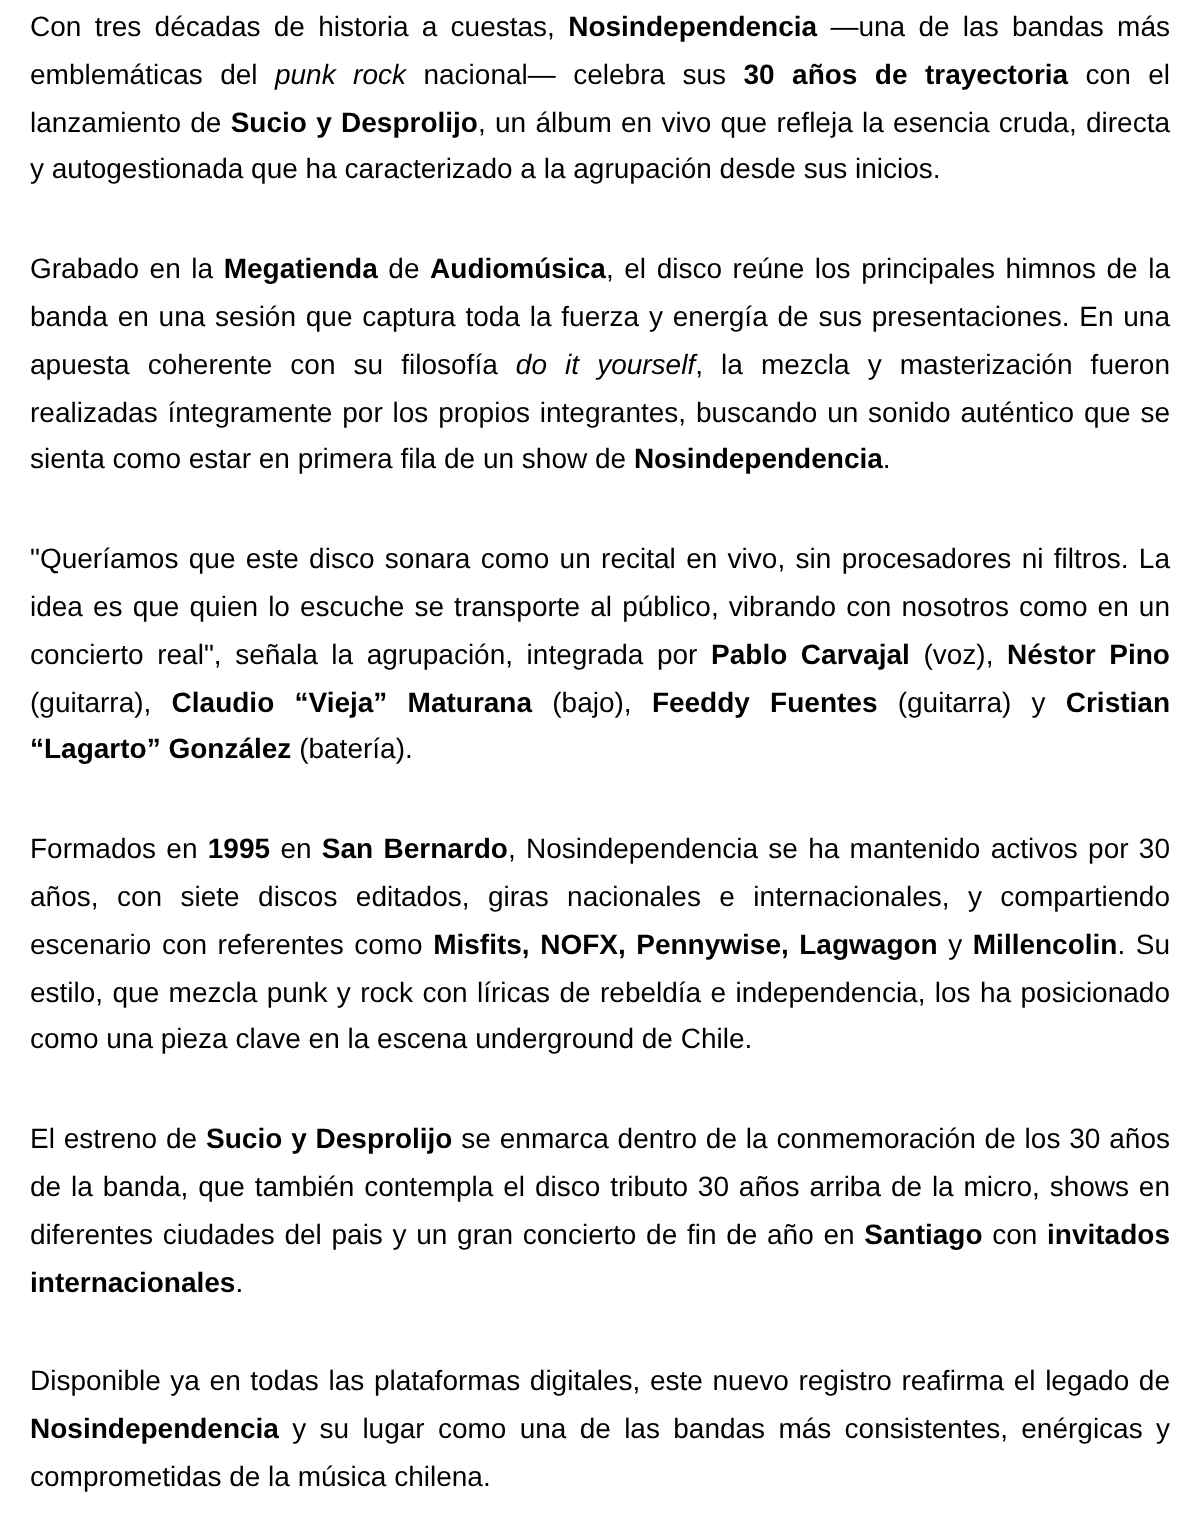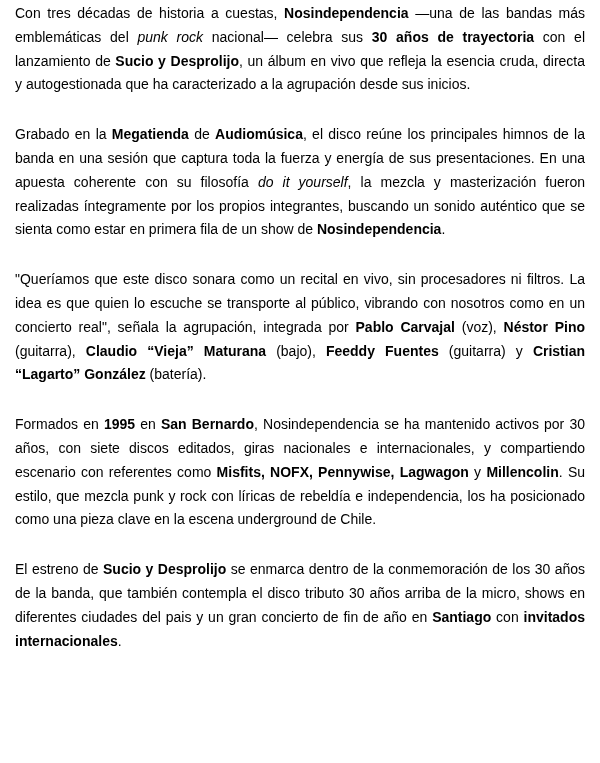--- a/index.html
+++ b/index.html
@@ -32,13 +32,14 @@
 </style>
 </head>
 <body>
 
 <div class="page">
   <p class="para"><span>Con tres décadas de historia a cuestas, </span><span class="b">Nosindependencia</span><span> —una de las bandas más emblemáticas del </span><span class="i">punk rock</span><span> nacional— celebra sus </span><span class="b">30 años de trayectoria</span><span> con el lanzamiento de </span><span class="b">Sucio y Desprolijo</span><span>, un álbum en vivo que refleja la esencia cruda, directa y autogestionada que ha caracterizado a la agrupación desde sus inicios.</span></p>
   <p class="para"><span>Grabado en la </span><span class="b">Megatienda</span><span> de </span><span class="b">Audiomúsica</span><span>, el disco reúne los principales himnos de la banda en una sesión que captura toda la fuerza y energía de sus presentaciones. En una apuesta coherente con su filosofía </span><span class="i">do it yourself</span><span>, la mezcla y masterización fueron realizadas íntegramente por los propios integrantes, buscando un sonido auténtico que se sienta como estar en primera fila de un show de </span><span class="b">Nosindependencia</span><span>.</span></p>
   <p class="para"><span>"Queríamos que este disco sonara como un recital en vivo, sin procesadores ni filtros. La idea es que quien lo escuche se transporte al público, vibrando con nosotros como en un concierto real", señala la agrupación, integrada por </span><span class="b">Pablo Carvajal</span><span> (voz), </span><span class="b">Néstor Pino</span><span> (guitarra), </span><span class="b">Claudio “Vieja” Maturana</span><span> (bajo), </span><span class="b">Feeddy Fuentes</span><span> (guitarra) y </span><span class="b">Cristian “Lagarto” González</span><span> (batería).</span></p>
   <p class="para"><span>Formados en </span><span class="b">1995</span><span> en </span><span class="b">San Bernardo</span><span>, Nosindependencia se ha mantenido activos por 30 años, con siete discos editados, giras nacionales e internacionales, y compartiendo escenario con referentes como </span><span class="b">Misfits, NOFX, Pennywise, Lagwagon</span><span> y </span><span class="b">Millencolin</span><span>. Su estilo, que mezcla punk y rock con líricas de rebeldía e independencia, los ha posicionado como una pieza clave en la escena underground de Chile.</span></p>
   <p class="para"><span>El estreno de </span><span class="b">Sucio y Desprolijo</span><span> se enmarca dentro de la conmemoración de los 30 años de la banda, que también contempla el disco tributo 30 años arriba de la micro, shows en diferentes ciudades del pais y un gran concierto de fin de año en </span><span class="b">Santiago</span><span> con </span><span class="b">invitados internacionales</span><span>.</span></p>
+  <p class="para"><span>Disponible ya en todas las plataformas digitales, este nuevo registro reafirma el legado de </span><span class="b">Nosindependencia</span><span> y su lugar como una de las bandas más consistentes, enérgicas y comprometidas de la música chilena.</span></p>
 </div>
 
 </body></html>

